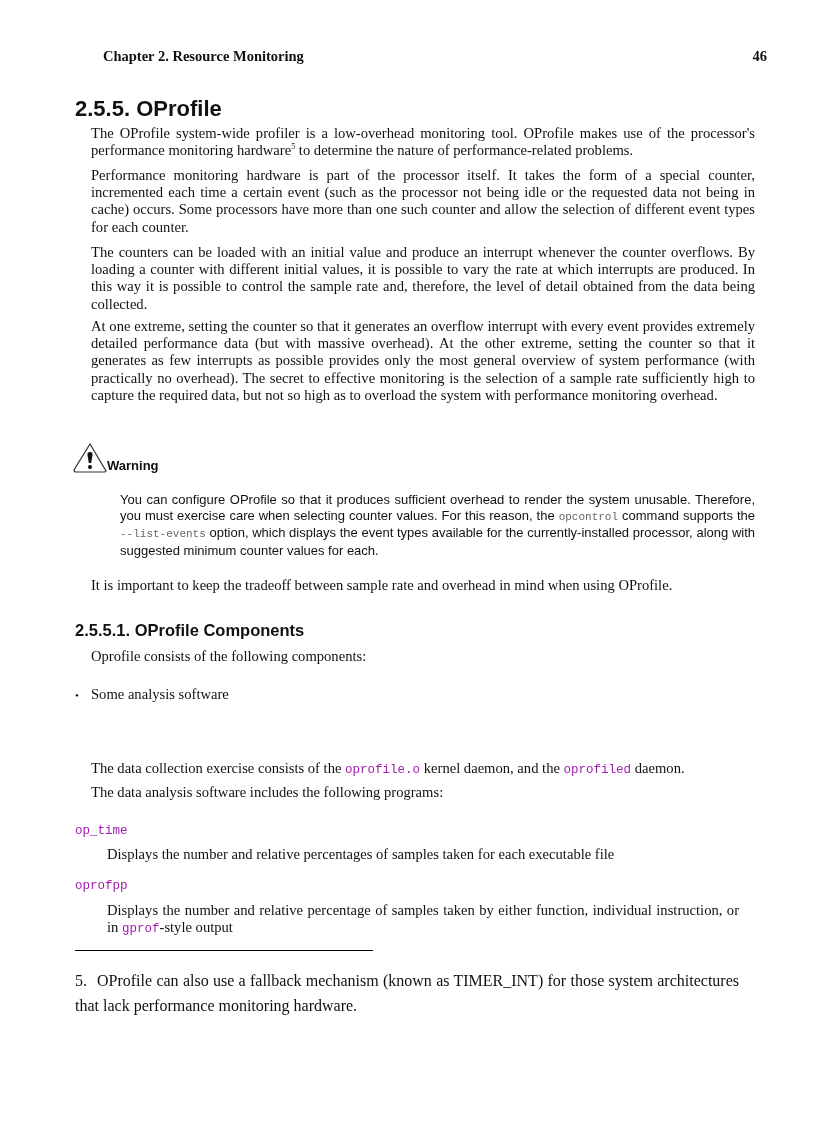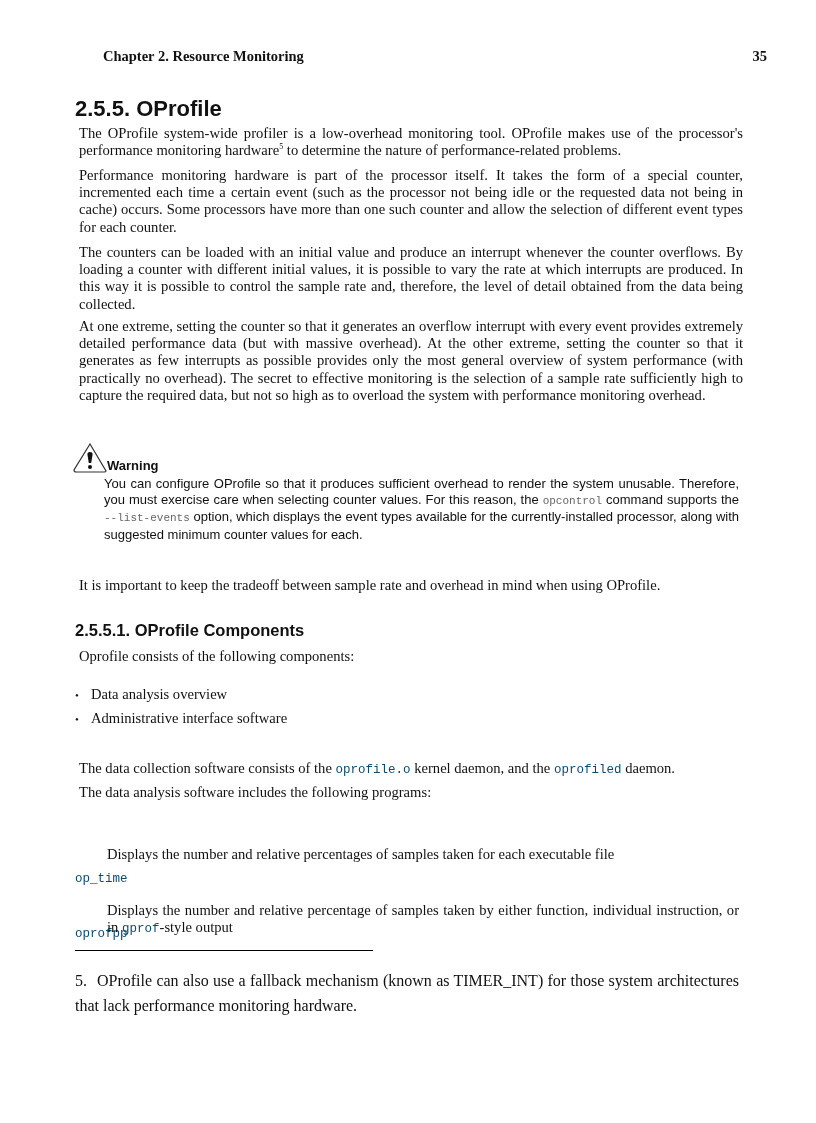--- a/index.html
+++ b/index.html
@@ -1,70 +1,69 @@
 <!DOCTYPE html>
 <html><head>
 <meta charset="utf-8">
 <style>
   html, body { margin: 0; padding: 0; background: #ffffff; }
   body { width: 816px; height: 1123px; position: relative; overflow: hidden; color: #111; }
   .page { position: absolute; left: 75px; top: 0; width: 664px; }
   .serif { font-family: "Liberation Serif", "DejaVu Serif", serif; margin-left: 28px; }
   .sans { font-family: "Liberation Sans", "DejaVu Sans", sans-serif; }
-  .mono { font-family: "Liberation Mono", "DejaVu Sans Mono", monospace; color: #0c4a6e; font-size: 12.5px; }
+  .mono { font-family: "Liberation Mono", "DejaVu Sans Mono", monospace; color: #a21caf; font-size: 12.5px; }
   .header { position: absolute; top: 48px; left: 0; width: 664px; display: flex; justify-content: space-between; font-weight: bold; font-size: 14.5px; }
   h2 { position: absolute; margin: 0; font-weight: bold; }
   .h1 { top: 96px; font-size: 22px; }
-  .p { position: absolute; left: 4px; width: 664px; font-size: 14.6px; line-height: 17.2px; text-align: justify; margin: 0; }
+  .p { position: absolute; left: 16px; width: 664px; font-size: 14.6px; line-height: 17.2px; text-align: justify; margin: 0; }
   sup { font-size: 8px; vertical-align: super; line-height: 0; }
   .warn-icon { position: absolute; left: 73px; top: 443px; width: 34px; height: 30px; }
   .warn-title { position: absolute; left: 107px; top: 458px; font-size: 13px; font-weight: bold; }
-  .warn-body { position: absolute; left: 104px; top: 476px; width: 635px; font-size: 13px; line-height: 15.5px; text-align: justify; margin: 0; }
+  .warn-body { position: absolute; left: 104px; top: 476px; width: 635px; font-size: 13px; line-height: 15.5px; text-align: justify; margin: 16px; }
   .warn-body .mono { font-size: 11px; color: #666; }
   .h3 { top: 621px; font-size: 16.5px; }
   .bullets { position: absolute; left: 0; top: 686px; list-style: none; margin: 0; padding: 0; font-size: 14.6px; }
   .bullets li { height: 24px; position: relative; padding-left: 16px; }
   .bullets li::before { content: "\2022"; position: absolute; left: 0; top: 0; font-size: 11px; line-height: 18px; }
-  .term { position: absolute; left: 0; font-size: 12.5px; margin-top: 48px; }
+  .term { position: absolute; left: 0; font-size: 12.5px; }
   .def { position: absolute; left: 32px; width: 632px; font-size: 14.6px; line-height: 17px; text-align: justify; margin: 0; }
   .rule { position: absolute; left: 75px; top: 950px; width: 298px; height: 1px; background: #000; }
   .footnote { position: absolute; left: 75px; top: 968px; width: 664px; font-size: 16px; line-height: 25px; text-align: justify; margin: 0; }
   .fn-num { display: inline-block; width: 22px; }
 </style>
 </head>
 <body>
 
 <div class="page">
   <div class="header serif">
     <span>Chapter 2. Resource Monitoring</span>
-    <span>35</span>
+    <span>46</span>
   </div>
 
   <h2 class="h1 sans">2.5.5. OProfile</h2>
 
   <p class="p serif" style="top:125px;"><span>The OProfile system-wide profiler is a low-overhead monitoring tool. OProfile makes use of the processor's performance monitoring hardware</span><sup>5</sup><span> to determine the nature of performance-related problems.</span></p>
 
   <p class="p serif" style="top:167px;">Performance monitoring hardware is part of the processor itself. It takes the form of a special counter, incremented each time a certain event (such as the processor not being idle or the requested data not being in cache) occurs. Some processors have more than one such counter and allow the selection of different event types for each counter.</p>
 
   <p class="p serif" style="top:244px;">The counters can be loaded with an initial value and produce an interrupt whenever the counter overflows. By loading a counter with different initial values, it is possible to vary the rate at which interrupts are produced. In this way it is possible to control the sample rate and, therefore, the level of detail obtained from the data being collected.</p>
 
   <p class="p serif" style="top:318px;">At one extreme, setting the counter so that it generates an overflow interrupt with every event provides extremely detailed performance data (but with massive overhead). At the other extreme, setting the counter so that it generates as few interrupts as possible provides only the most general overview of system performance (with practically no overhead). The secret to effective monitoring is the selection of a sample rate sufficiently high to capture the required data, but not so high as to overload the system with performance monitoring overhead.</p>
 
   <p class="p serif" style="top:577px;">It is important to keep the tradeoff between sample rate and overhead in mind when using OProfile.</p>
 
   <h2 class="h3 sans">2.5.5.1. OProfile Components</h2>
 
   <p class="p serif" style="top:648px;">Oprofile consists of the following components:</p>
 
   <ul class="bullets serif">
-    <li>Data analysis overview</li>
-    <li>Administrative interface software</li>
+    <li>Some analysis software</li>
   </ul>
 
-  <p class="p serif" style="top:760px;"><span>The data collection software consists of the </span><span class="mono">oprofile.o</span><span> kernel daemon, and the </span><span class="mono">oprofiled</span><span> daemon.</span></p>
+  <p class="p serif" style="top:760px;"><span>The data collection exercise consists of the </span><span class="mono">oprofile.o</span><span> kernel daemon, and the </span><span class="mono">oprofiled</span><span> daemon.</span></p>
 
   <p class="p serif" style="top:784px;">The data analysis software includes the following programs:</p>
 
   <div class="term mono" style="top:824px;">op_time</div>
   <p class="def serif" style="top:846px;">Displays the number and relative percentages of samples taken for each executable file</p>
 
   <div class="term mono" style="top:879px;">oprofpp</div>
   <p class="def serif" style="top:902px;"><span>Displays the number and relative percentage of samples taken by either function, individual instruction, or in </span><span class="mono">gprof</span><span>-style output</span></p>
 </div>
 

